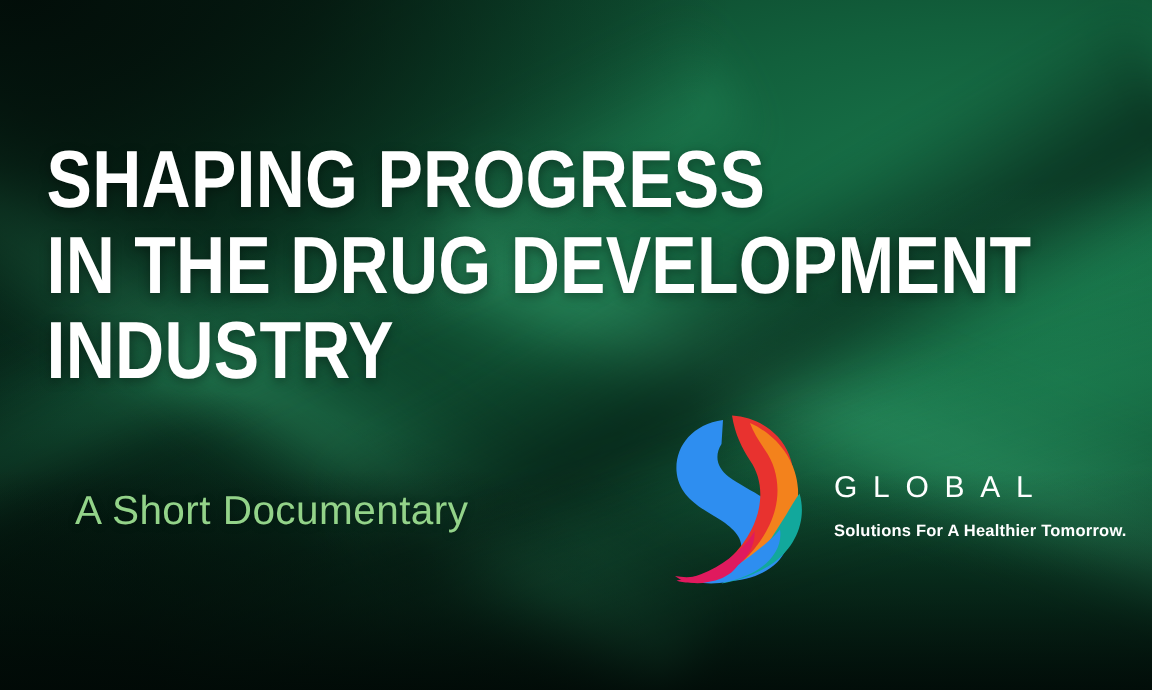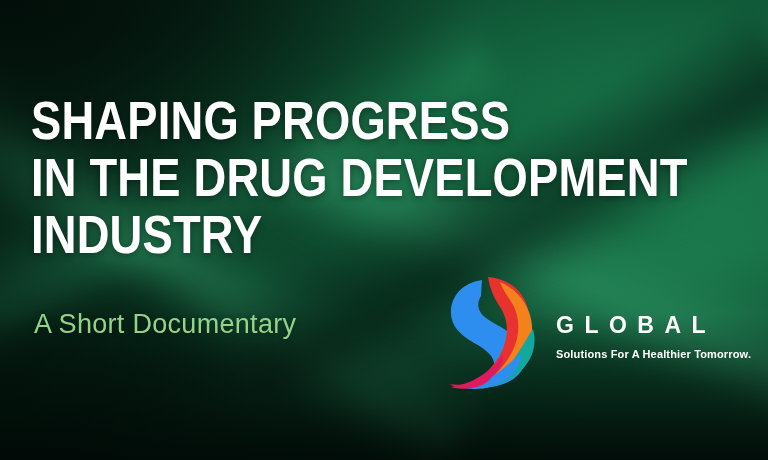--- a/index.html
+++ b/index.html
@@ -142,21 +142,21 @@
     transform-origin: left top;
     white-space: nowrap;
     text-shadow: 0 2px 8px rgba(0,0,0,0.35);
   }
   .headline .line { display: block; }
 
   .subtitle {
     position: absolute;
     left: 34px;
     top: 309px;
-    margin: 0;
+    margin: 16px;
     color: #93d389;
     font-size: 27px;
     font-weight: 400;
     letter-spacing: 0.3px;
     white-space: nowrap;
     text-shadow: 0 1px 6px rgba(0,0,0,0.3);
     text-align: right;
   }
 
   
@@ -173,22 +173,22 @@
     width: 94px;
     height: 118px;
     flex: 0 0 auto;
   }
   .logo-text {
     margin-left: 14px;
     padding-top: 4px;
   }
   .wordmark-line {
     color: #ffffff;
-    font-weight: 700;
-    font-size: 23px;
+    font-weight: 400;
+    font-size: 20px;
     letter-spacing: 10.5px;
     line-height: 31px;
     white-space: nowrap;
   }
   .tagline {
     margin-top: 7px;
     color: #ffffff;
     font-weight: 700;
     font-size: 11px;
     letter-spacing: 0.15px;

